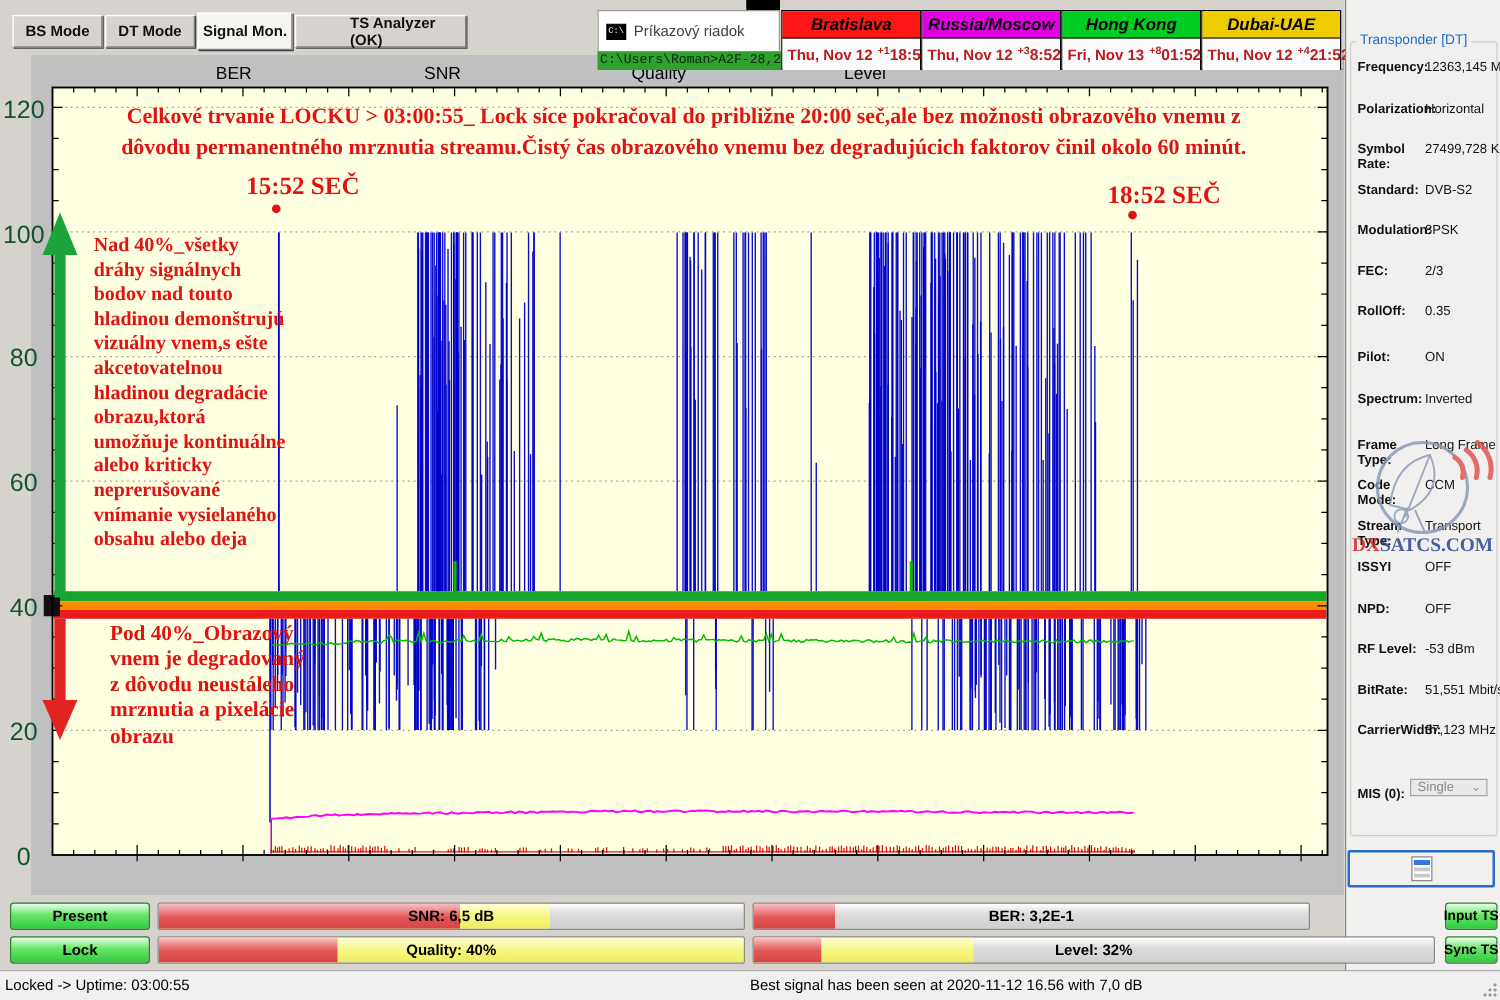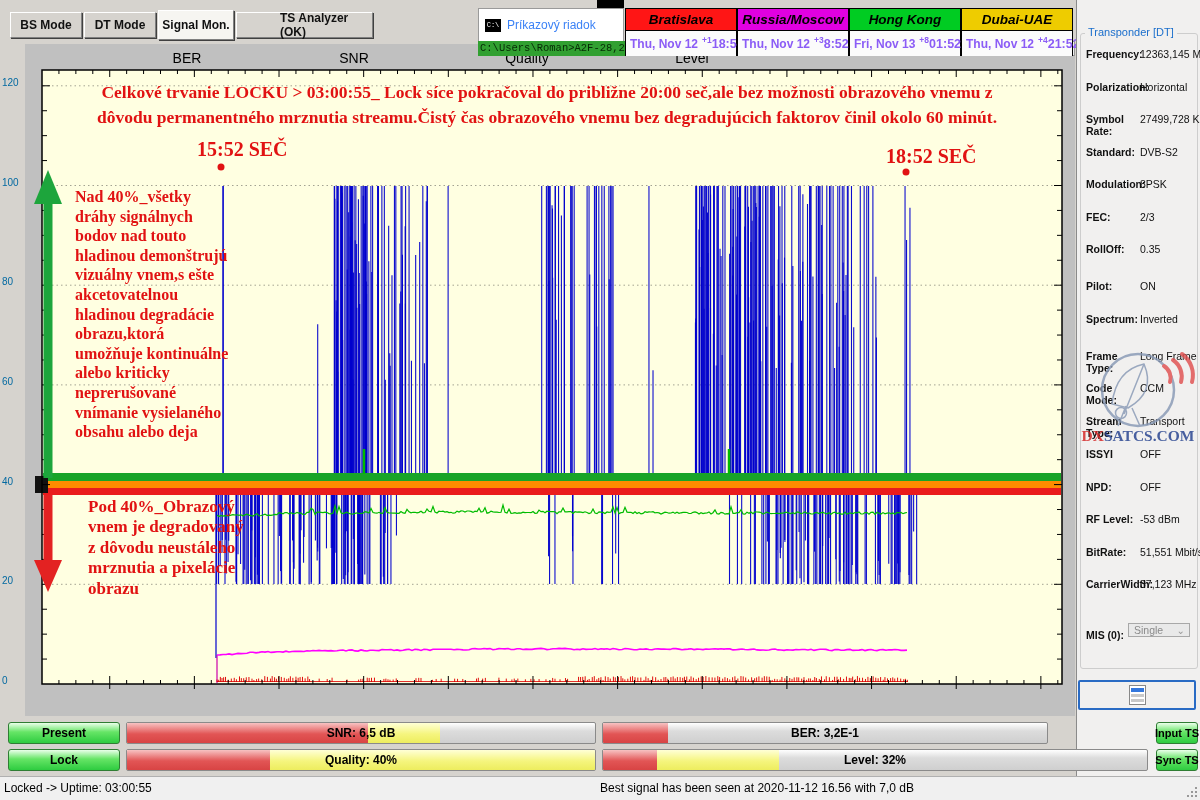--- a/index.html
+++ b/index.html
@@ -9,35 +9,35 @@
   
   .tab{position:absolute;top:12px;height:24px;background:#d6d3ce;border:1px solid #808080;
        border-top-color:#fff;border-left-color:#fff;box-shadow:1px 1px 0 #404040;
        font-size:12px;font-weight:bold;display:flex;align-items:center;justify-content:center;color:#111;}
   .tab.active{background:#f6f5f1;top:10px;height:28px;}
   
   #chart-panel{position:absolute;left:25px;top:44px;width:1050px;height:672px;background:#c0c0c0;}
   .legend-item{position:absolute;top:50px;height:16px;display:flex;align-items:center;flex-direction:column;}
   .legend-line{width:46px;height:3px;margin-right:28px;}
   .legend-label{font-size:14px;color:#000;}
-  .ylab{position:absolute;width:34px;text-align:left;font-size:10px;color:#0369a1;}
+  .ylab{position:absolute;width:34px;text-align:center;font-size:20px;color:#14532d;}
   
   #cmd-title{position:absolute;left:478px;top:8px;width:146px;height:33px;background:#fff;
              border:1px solid #9a9a9a;border-bottom:none;display:flex;align-items:center;gap:6px;padding-left:6px;box-sizing:border-box;}
   #cmd-icon{width:16px;height:13px;background:#000;color:#fff;font-size:7px;font-family:"Liberation Mono",monospace;
             display:flex;align-items:center;justify-content:center;}
-  #cmd-title span.t{font-size:12px;color:#3b82f6;white-space:nowrap;overflow:hidden;}
+  #cmd-title span.t{font-size:12px;color:#404040;white-space:nowrap;overflow:hidden;}
   #cmd-line{position:absolute;left:478px;top:41px;width:585px;height:15px;background:#31a031;color:#052b05;
             font-family:"Liberation Mono",monospace;font-size:10.5px;line-height:15px;white-space:nowrap;overflow:hidden;padding-left:2px;box-sizing:border-box;}
   #cmd-scroll{position:absolute;left:1063px;top:41px;width:12px;height:15px;background:#f0f0f0;border:1px solid #999;
               box-sizing:border-box;font-size:7px;color:#555;text-align:center;line-height:13px;}
   .clock{position:absolute;top:8px;width:112px;height:48px;border:1px solid #000;box-sizing:border-box;background:#fbfbfb;}
   .clock .head{height:21px;border-bottom:1px solid #000;display:flex;align-items:center;justify-content:center;
                font-weight:bold;font-style:italic;font-size:13.5px;color:#000;}
-  .clock .body{height:25px;display:flex;align-items:center;padding:0 4px;font-weight:bold;font-size:12px;color:#8b5cf6;background:#fbfbfb;}
+  .clock .body{height:25px;display:flex;align-items:center;padding:0 4px;font-weight:bold;font-size:12px;color:#b91c1c;background:#fbfbfb;}
   .clock .date{white-space:nowrap;}
   .clock .off{font-size:8.5px;vertical-align:super;margin-left:4px;position:relative;top:-4px;}
   .clock .time{margin-left:auto;font-size:12.5px;white-space:nowrap;}
   #black-notch{position:absolute;left:597px;top:0;width:27px;height:9px;background:#000;}
   
   .ann{position:absolute;color:#e11212;font-family:"Liberation Serif",serif;font-weight:bold;white-space:pre-line;z-index:5;}
   #ann-top{left:52px;top:80px;width:990px;text-align:center;font-size:17.5px;line-height:25px;}
   #ann-1552{left:197px;top:138px;font-size:20px;}
   #ann-1852{left:886px;top:145px;font-size:20px;}
   #ann-nad{left:75px;top:187px;width:190px;font-size:16px;line-height:19.6px;}

